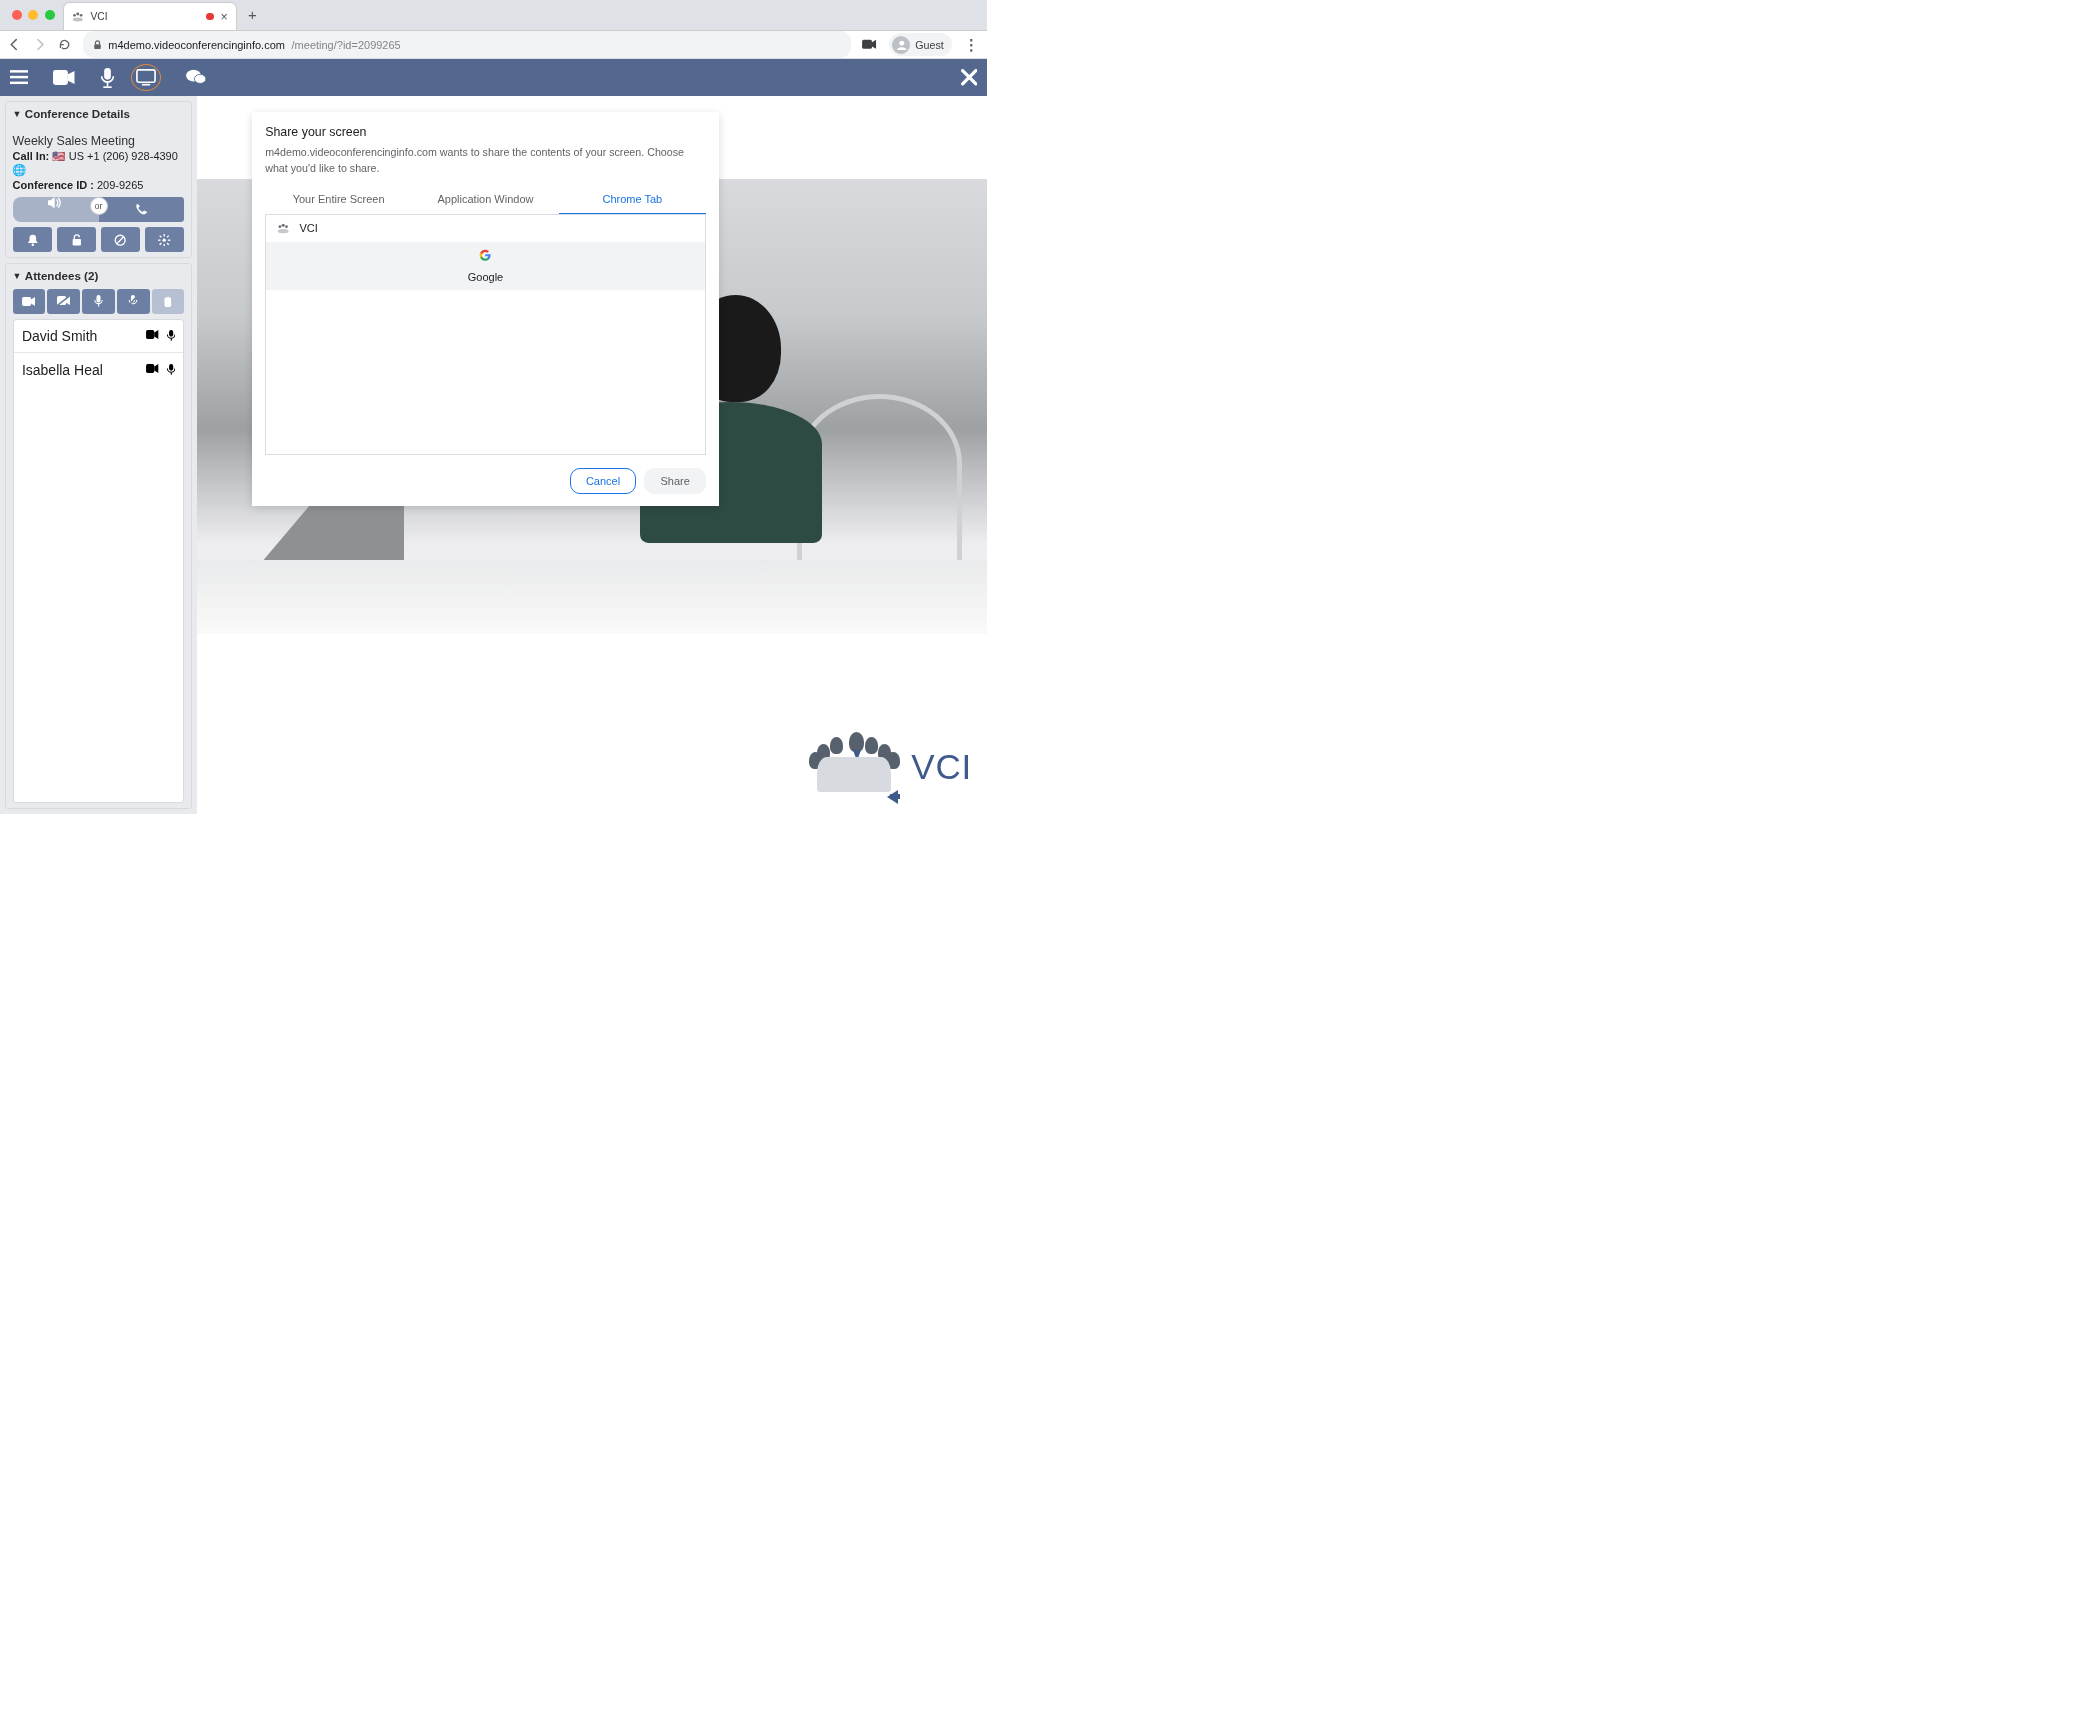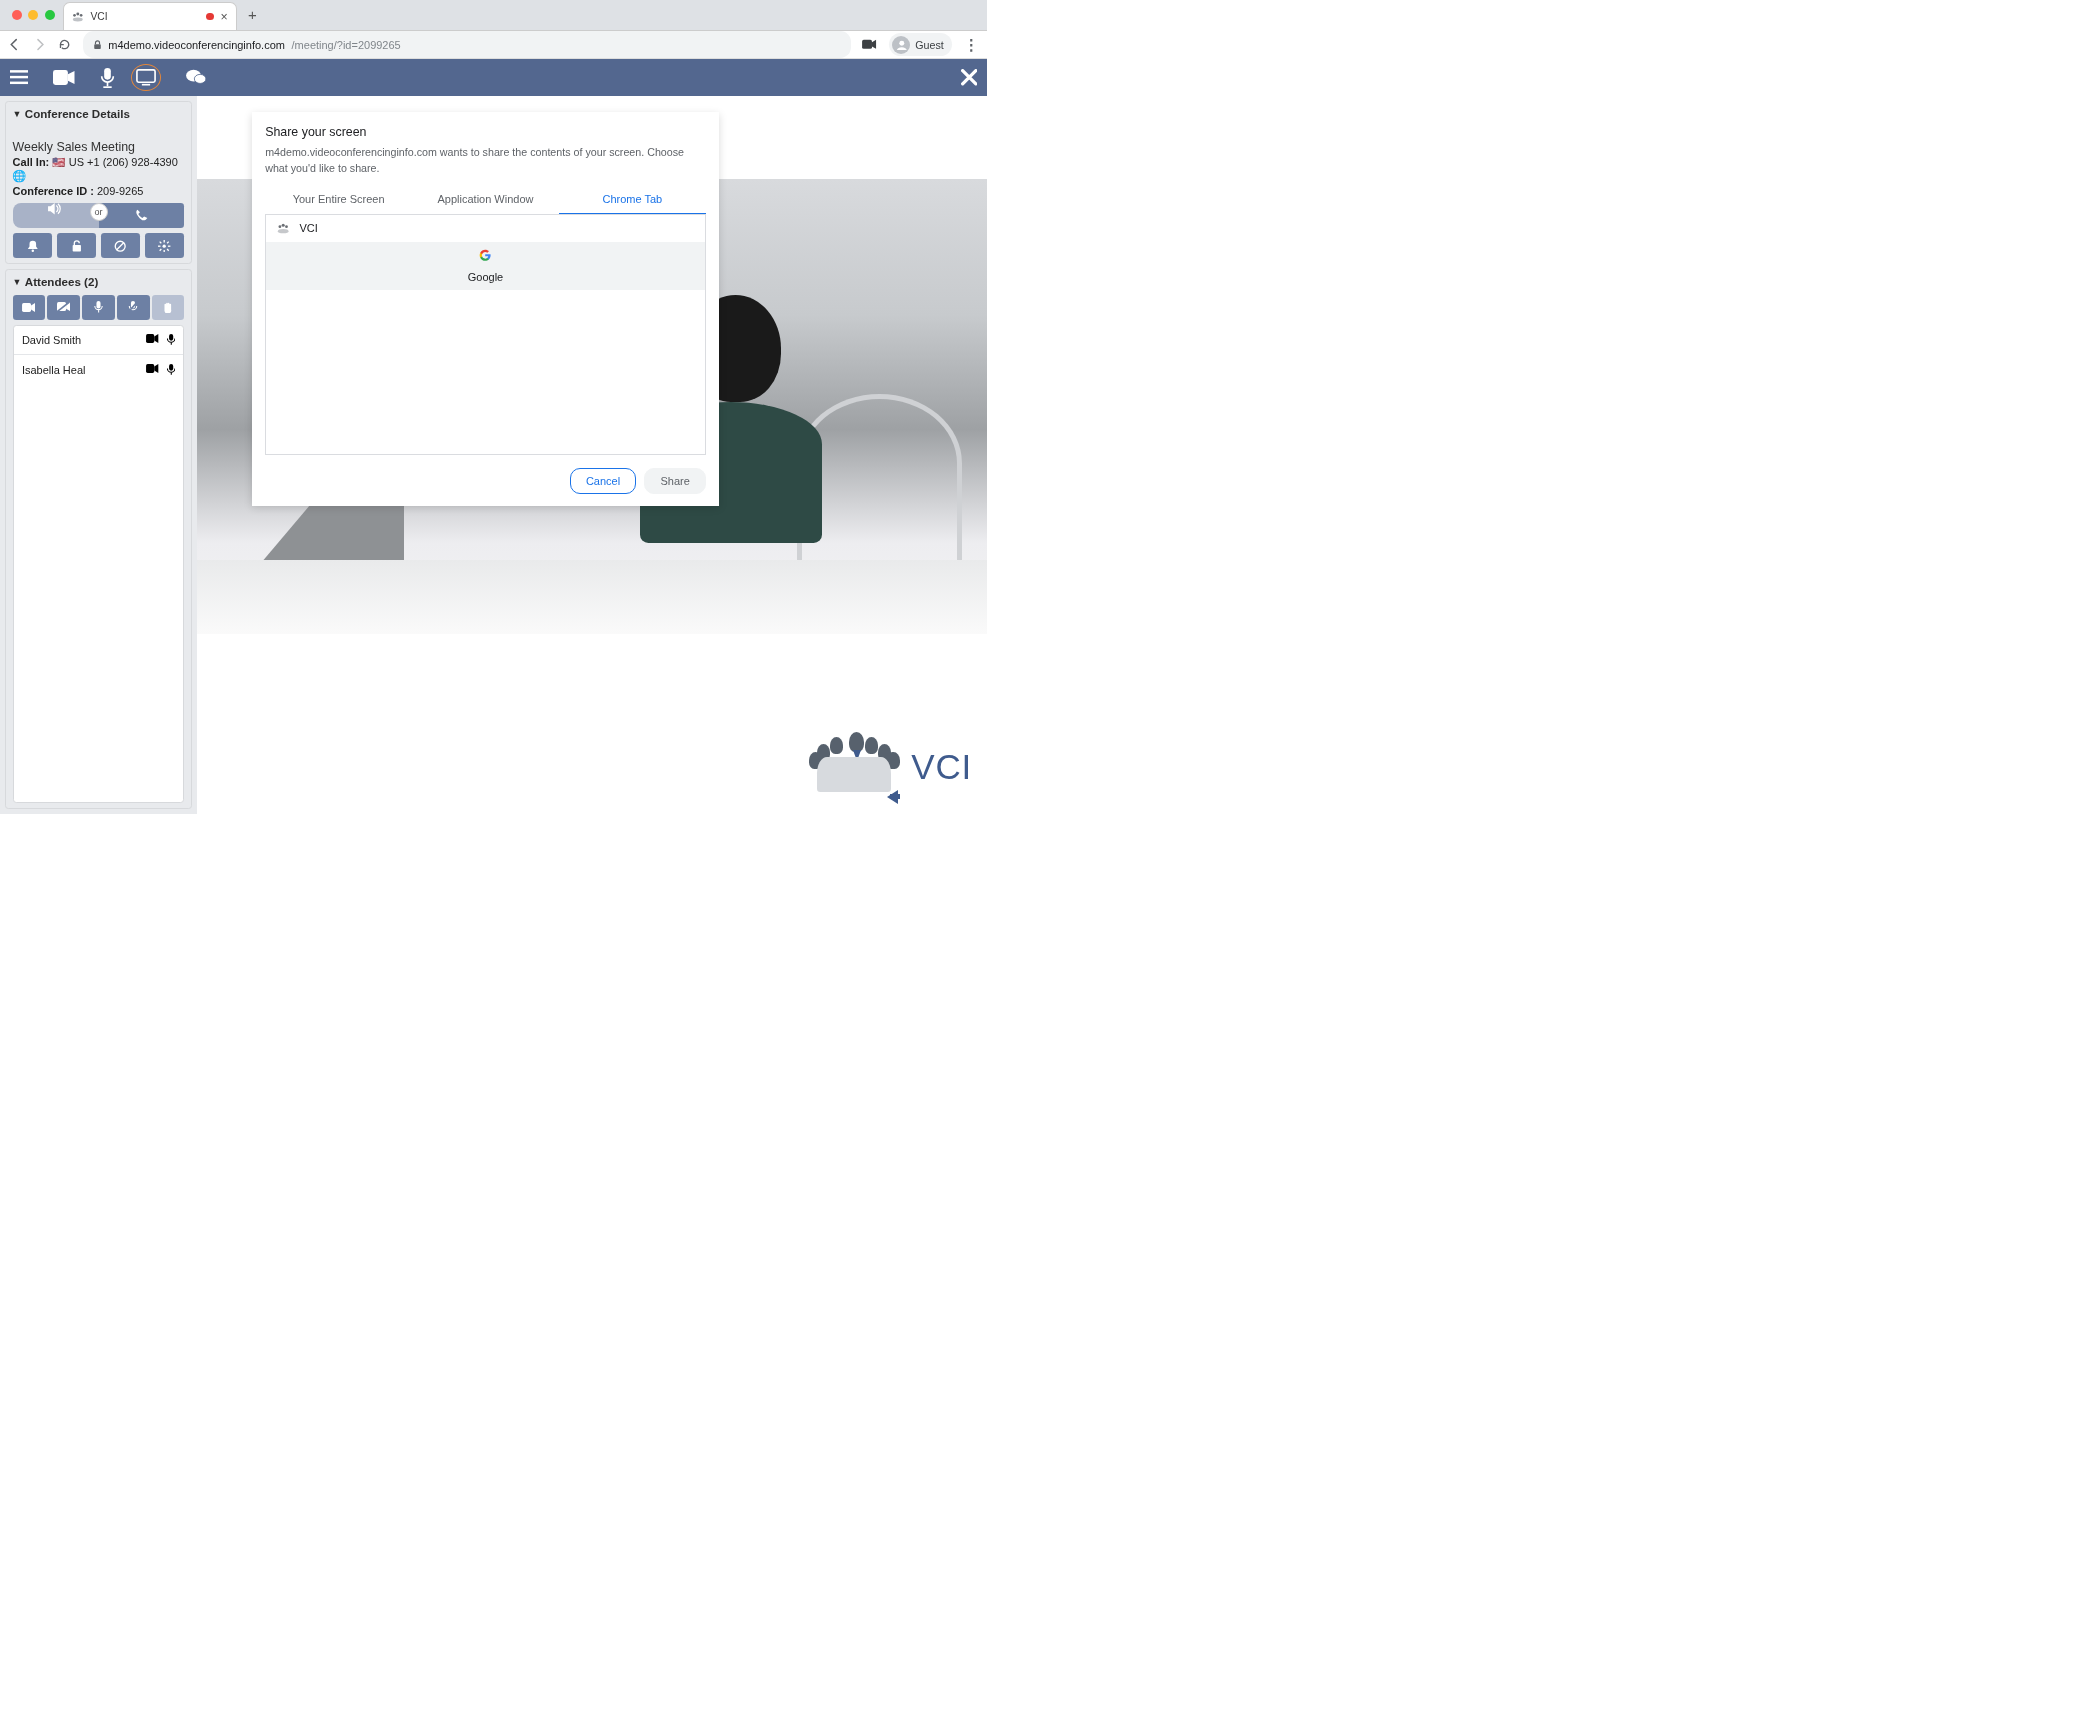--- a/index.html
+++ b/index.html
@@ -121,21 +121,21 @@
     padding:5px 6.6px;
   }
   .panel-hdr{
     font-weight:bold;
     font-size:11.6px;
     color:#2d2d2d;
     display:flex; align-items:center; gap:3.3px;
     padding-bottom:3.3px;
   }
   .caret{font-size:9px;color:#2d2d2d;}
-  .conf-title{ font-size:12.4px; color:#333; margin-top:17px;}
+  .conf-title{ font-size:12.4px; color:#333; margin-top:11px;}
   .conf-line{ font-size:11px; color:#222; margin-top:1.7px;}
   .conf-line b{font-weight:bold;}
   .flag{font-size:10.7px;}
   .globe{color:#2e7bd6;font-size:11.6px;}
   .toggle-row{
     margin-top:6.6px;
     height:25px;
     background:#a8b2c7;
     border-radius:8px;
     display:flex;
@@ -162,21 +162,21 @@
   .att-btn{
     flex:1; height:25px; background:#6d80a4; border-radius:3.3px;
     display:flex;align-items:center;justify-content:center;color:#fff;font-size:10.7px;
     cursor:pointer;
   }
   .att-btn.muted{background:#b7c0d2;}
   .att-list{ background:#fff; border-radius:3.3px; border:0.8px solid #d7d9dc;}
   .att-row{
     display:flex; align-items:center; padding:8.3px 8.3px;
     border-bottom:0.8px solid #e4e6e9;
-    font-size:11px; color:#222;
+    font-size:14px; color:#222;
   }
   .att-row:last-child{border-bottom:none;}
   .att-name{flex:1;}
   .att-icons{display:flex;gap:8.3px;color:#111;font-size:11.6px;}
 
   
   .content{
     flex:1;
     position:relative;
     background:#fff;

